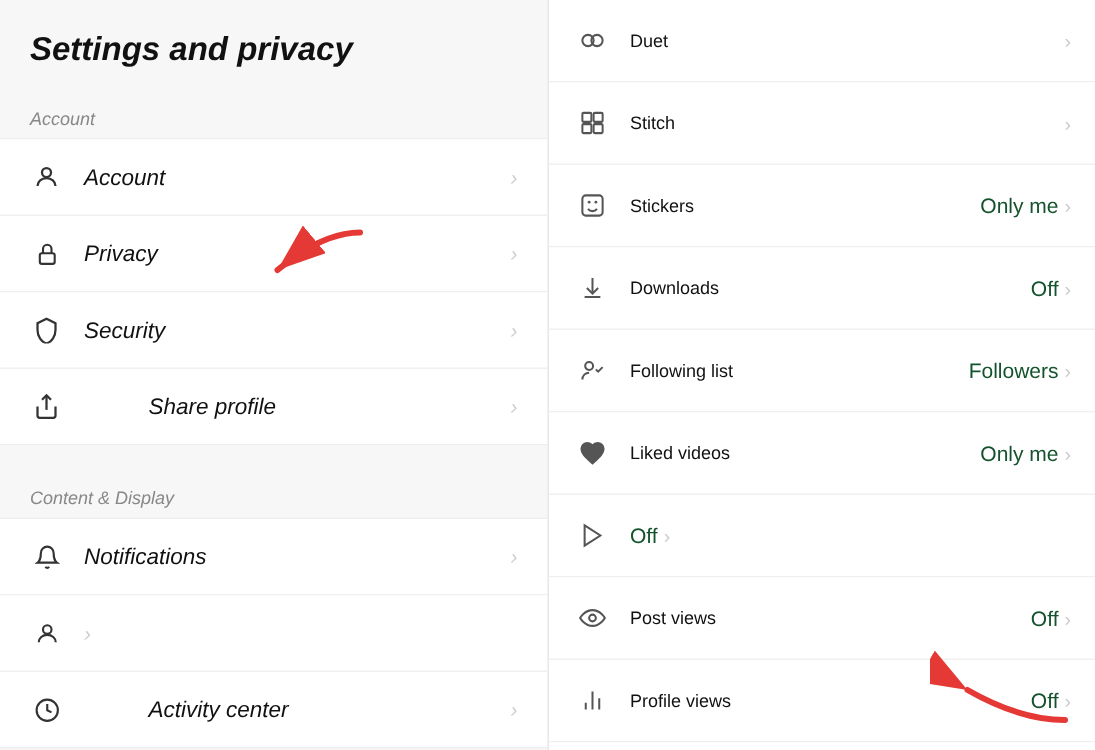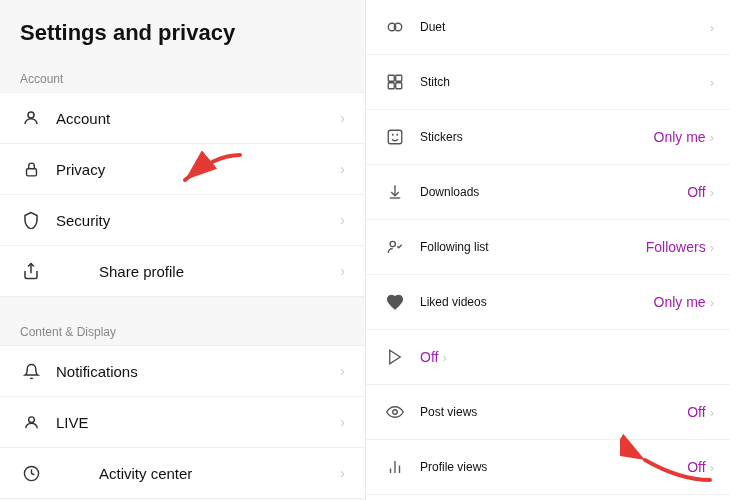--- a/index.html
+++ b/index.html
@@ -117,40 +117,41 @@
     }
 
     .privacy-label {
       font-size: 12px;
       color: #111;
       flex: 1;
     }
 
     .privacy-value {
       font-size: 14px;
-      color: #a21caf;
+      color: #14532d;
       margin-right: 4px;
     }
 
     .privacy-chevron {
       color: #ccc;
       font-size: 13px;
     }
 
     
     .red-arrow-left {
       position: absolute;
       left: 155px;
       top: 150px;
       pointer-events: none;
       z-index: 10;
     }
 
     .left-wrapper {
       position: relative;
+      font-style: italic;
     }
     .right-wrapper {
       position: relative;
     }
   </style>
 </head>
 <body>
 
 <div class="left-wrapper" style="position:relative; width:365px;">
   <div class="left-panel">
@@ -214,21 +215,20 @@
         <span class="menu-item-label">Notifications</span>
         <span class="menu-chevron">›</span>
       </div>
       <div class="menu-item">
         <div class="menu-icon">
           <svg width="17" height="17" viewBox="0 0 24 24" fill="none" stroke="#333" stroke-width="2">
               <circle cx="12" cy="8" r="4"></circle>
               <path d="M4 20c0-4 3.6-7 8-7s8 3 8 7"></path>
             </svg>
         </div>
-        <span class="menu-item-label">LIVE</span>
         <span class="menu-chevron">›</span>
       </div>
       <div class="menu-item">
         <div class="menu-icon">
           <svg width="17" height="17" viewBox="0 0 24 24" fill="none" stroke="#333" stroke-width="2">
               <circle cx="12" cy="12" r="10"></circle>
               <polyline points="12 6 12 12 16 14"></polyline>
             </svg>
         </div>
         <span class="menu-item-label">Activity center</span>

